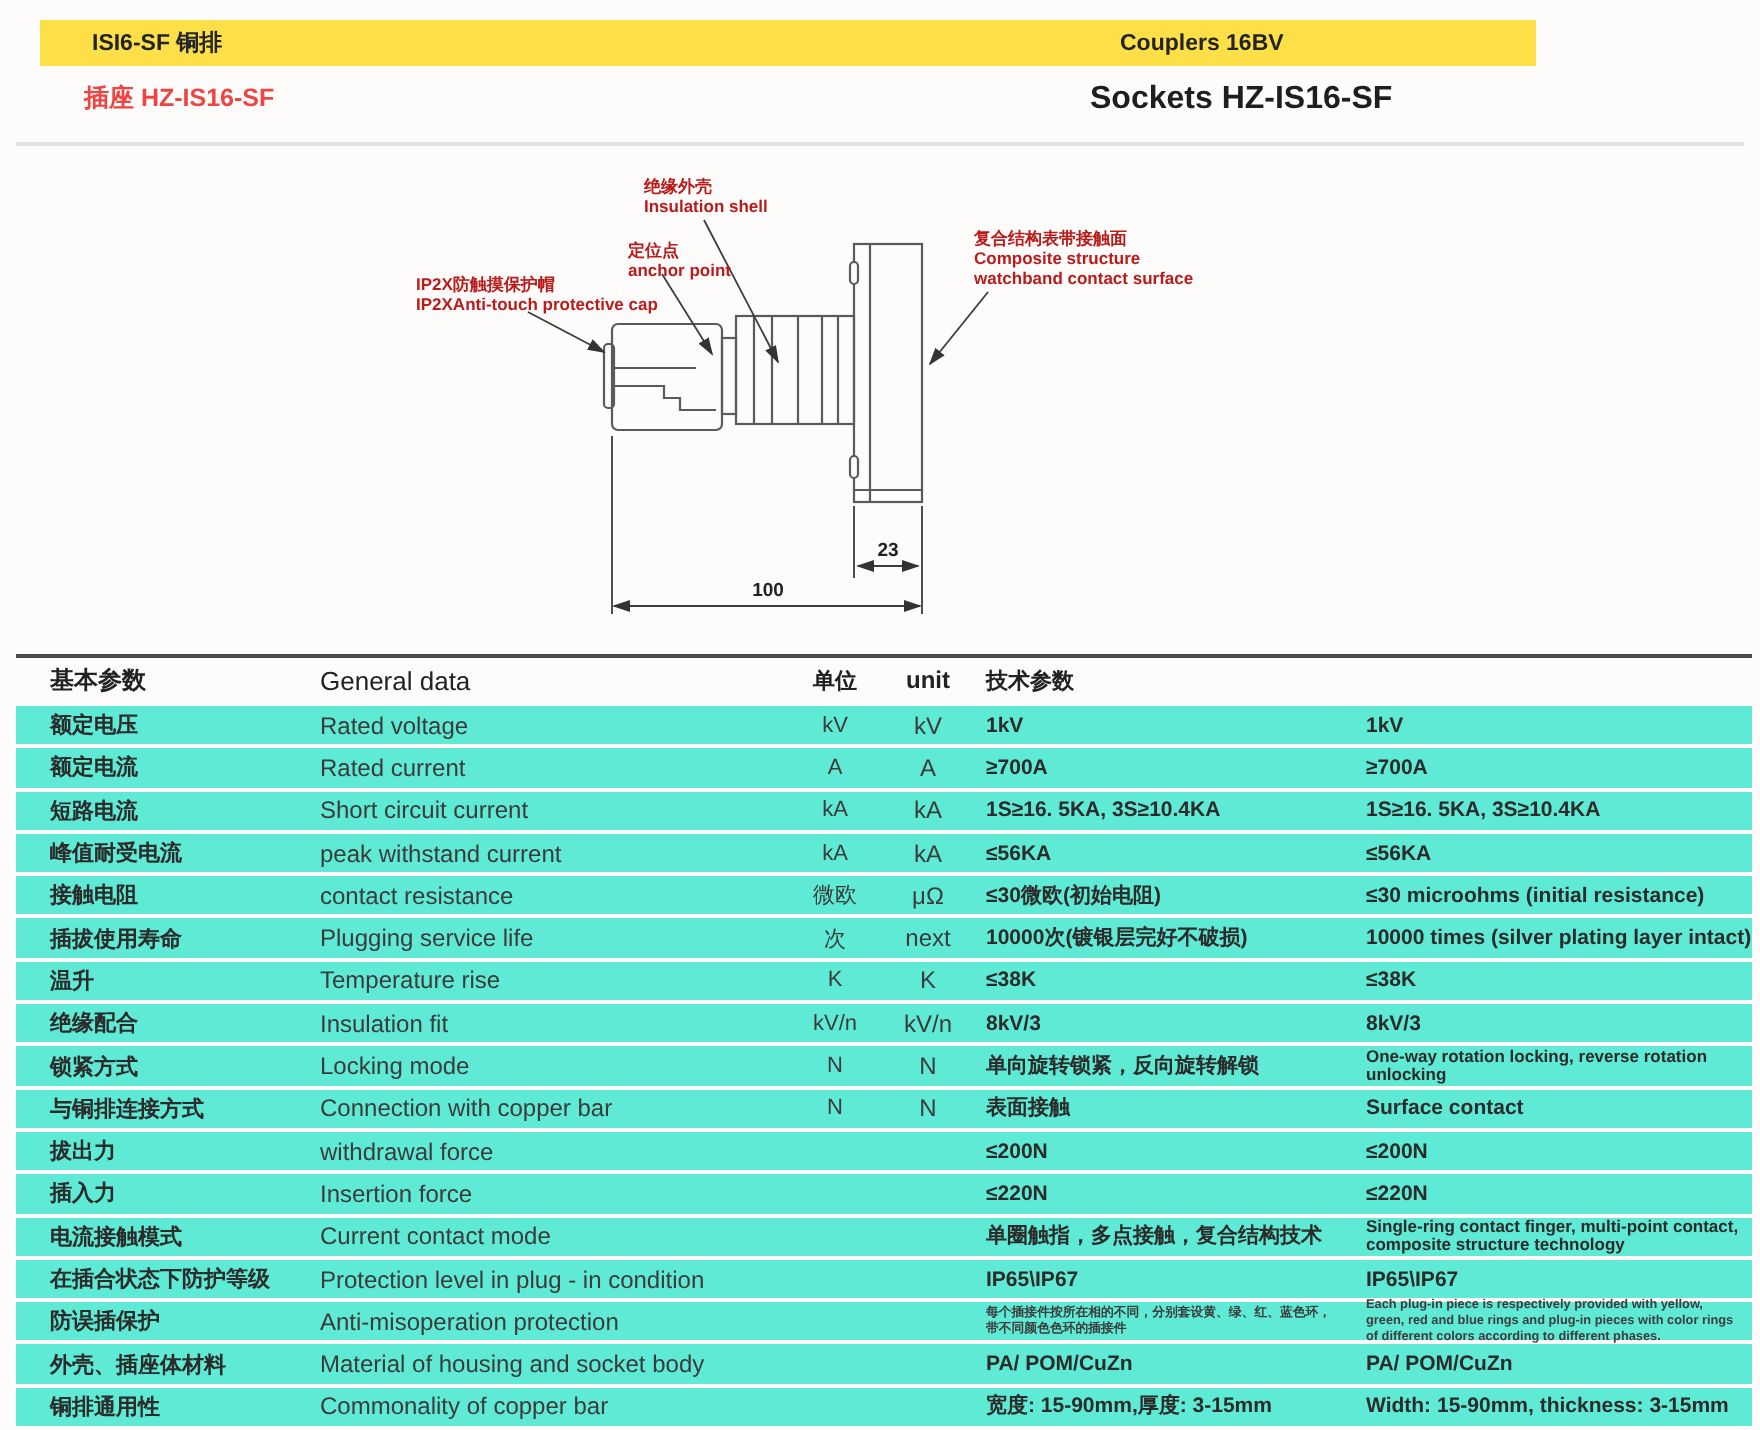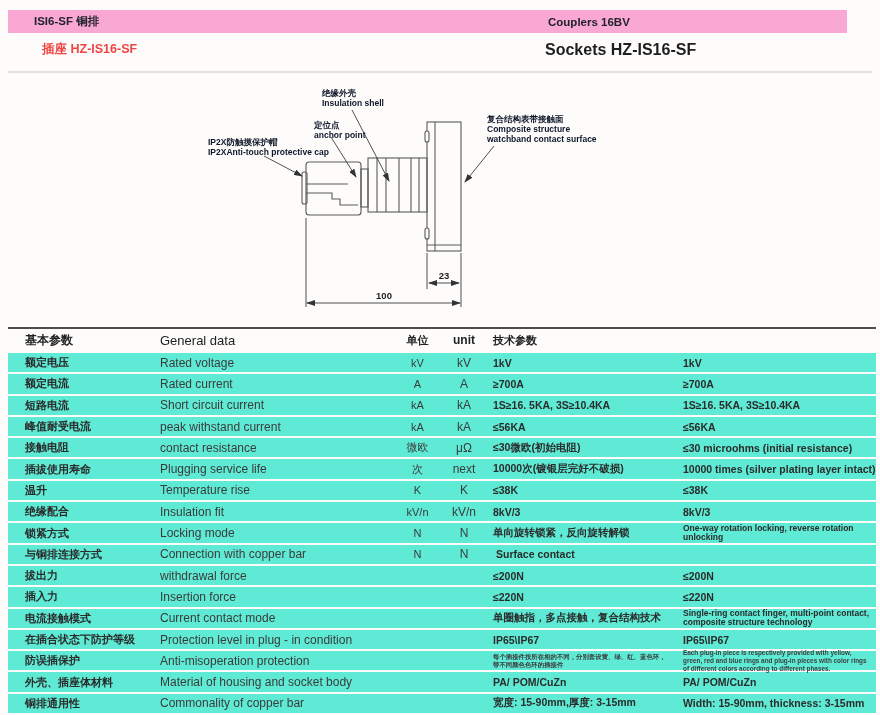--- a/index.html
+++ b/index.html
@@ -5,34 +5,34 @@
 <style>
   html,body{margin:0;padding:0;}
   body{
     width:880px;height:715px;position:relative;overflow:hidden;
     background:#fdfcfb;
     font-family:"Liberation Sans","DejaVu Sans",sans-serif;
     color:#2e2e2e;
   }
   
   .topbar{
-    position:absolute;left:8px;top:10px;width:839px;height:23px;
-    background:#f9a8d4;display:flex;align-items:center;justify-content:space-between;
+    position:absolute;left:20px;top:10px;width:748px;height:23px;
+    background:#fde047;display:flex;align-items:center;justify-content:space-between;
   }
   .topbar .lft{margin-left:26px;font-size:11.5px;font-weight:700;color:#23232c;}
   .topbar .rgt{position:absolute;left:540px;font-size:11.5px;font-weight:700;color:#23232c;}
   .subrow{position:absolute;left:0;top:38px;width:880px;height:24px;}
   .subrow .lft{position:absolute;left:42px;top:3px;font-size:12.5px;font-weight:700;color:#ef4444;}
   .subrow .rgt{position:absolute;left:545px;top:3px;font-size:16px;font-weight:700;color:#1e1e1e;}
   .divider{position:absolute;left:8px;top:71px;width:864px;height:2px;background:#e3e1de;}
 
   
   .diagram{position:absolute;left:0;top:80px;width:880px;height:245px;}
   .diagram svg{position:absolute;left:0;top:0;}
-  .dlabel{position:absolute;line-height:1.18;color:#0f172a;}
+  .dlabel{position:absolute;line-height:1.18;color:#b91c1c;}
   .dlabel .zh{font-size:8.5px;font-weight:700;white-space:nowrap;}
   .dlabel .en{font-size:8.5px;font-weight:600;white-space:nowrap;}
   .dim{position:absolute;font-size:9.5px;font-weight:700;color:#222;text-align:center;}
 
   
   .spec-table{
     position:absolute;left:8px;top:327px;width:868px;
     border-top:2px solid #4d4d4d;border-bottom:2px solid #4d4d4d;
   }
   .trow{display:flex;align-items:center;height:21.3px;border-bottom:2px solid #fdfcfb;box-sizing:border-box;}
@@ -211,20 +211,21 @@
         <div class="tcell c3">N</div>
         <div class="tcell c4">N</div>
         <div class="tcell c5">单向旋转锁紧，反向旋转解锁</div>
         <div class="tcell c6 wrap">One-way rotation locking, reverse rotation unlocking</div>
       </div>
       <div class="trow even">
         <div class="tcell c1">与铜排连接方式</div>
         <div class="tcell c2">Connection with copper bar</div>
         <div class="tcell c3">N</div>
         <div class="tcell c4">N</div>
+        <div class="tcell c5">表面接触</div>
         <div class="tcell c6">Surface contact</div>
       </div>
       <div class="trow odd">
         <div class="tcell c1">拔出力</div>
         <div class="tcell c2">withdrawal force</div>
         <div class="tcell c3"></div>
         <div class="tcell c4"></div>
         <div class="tcell c5">≤200N</div>
         <div class="tcell c6">≤200N</div>
       </div>

